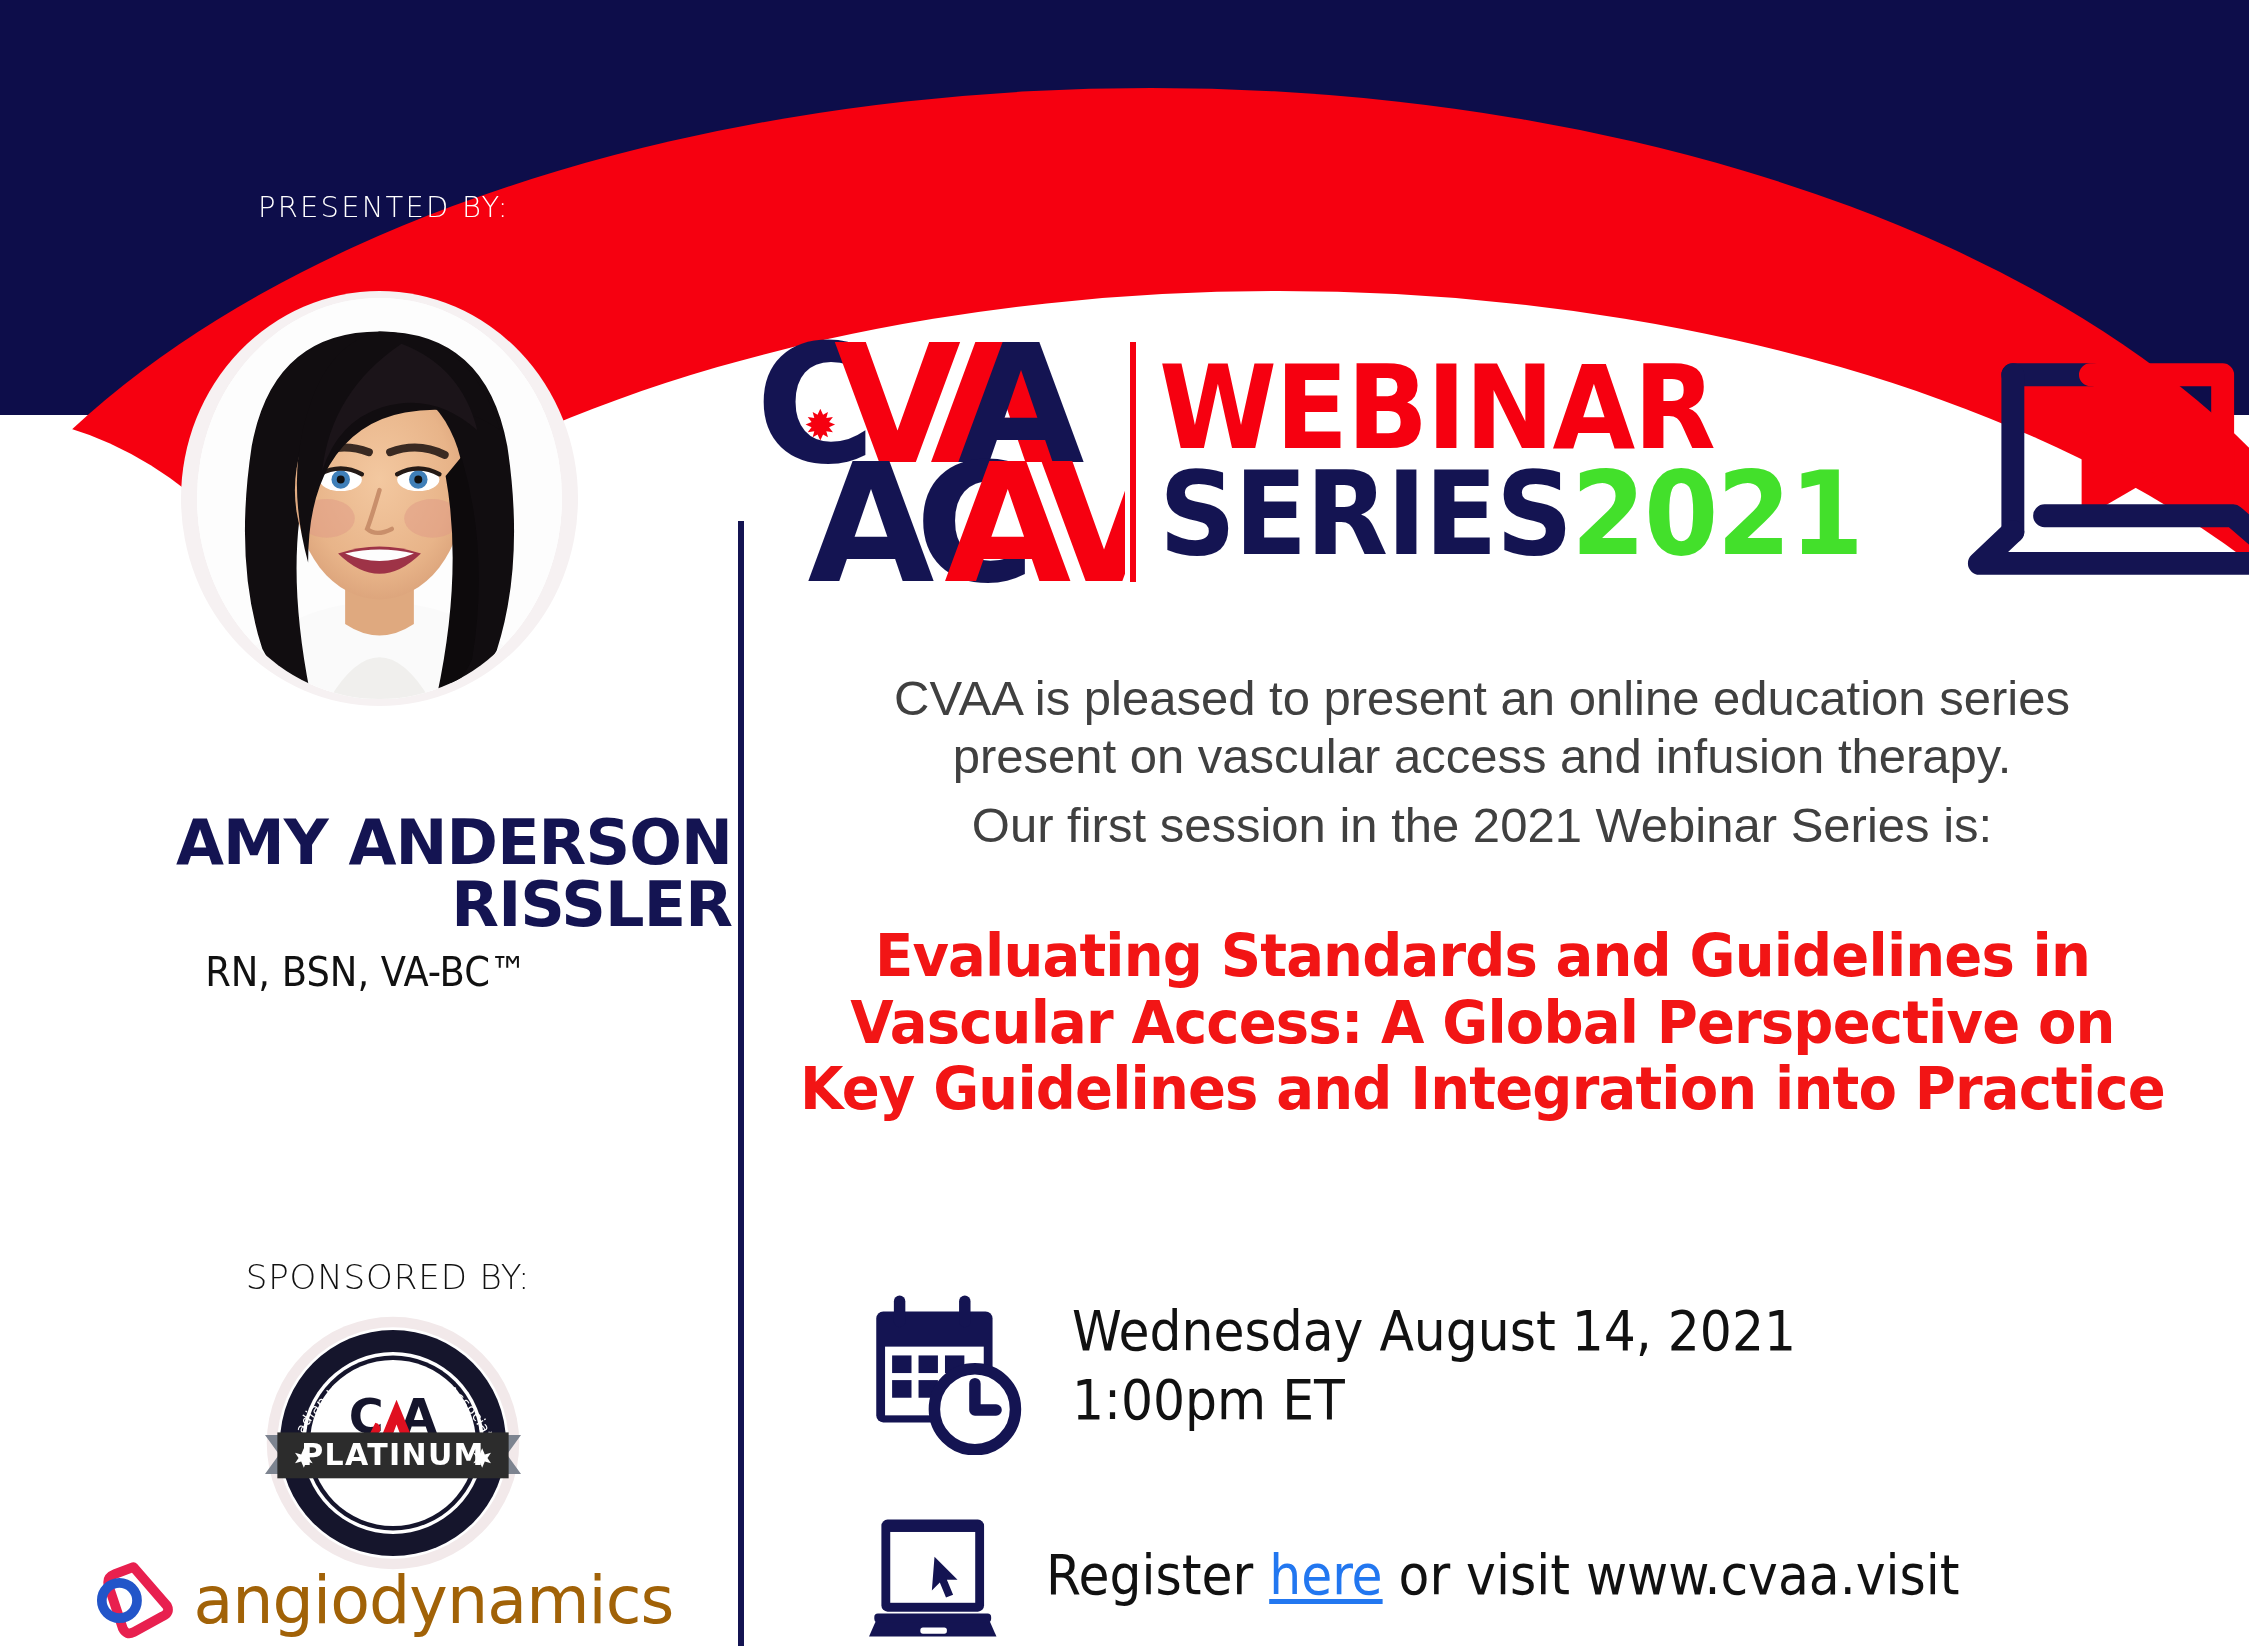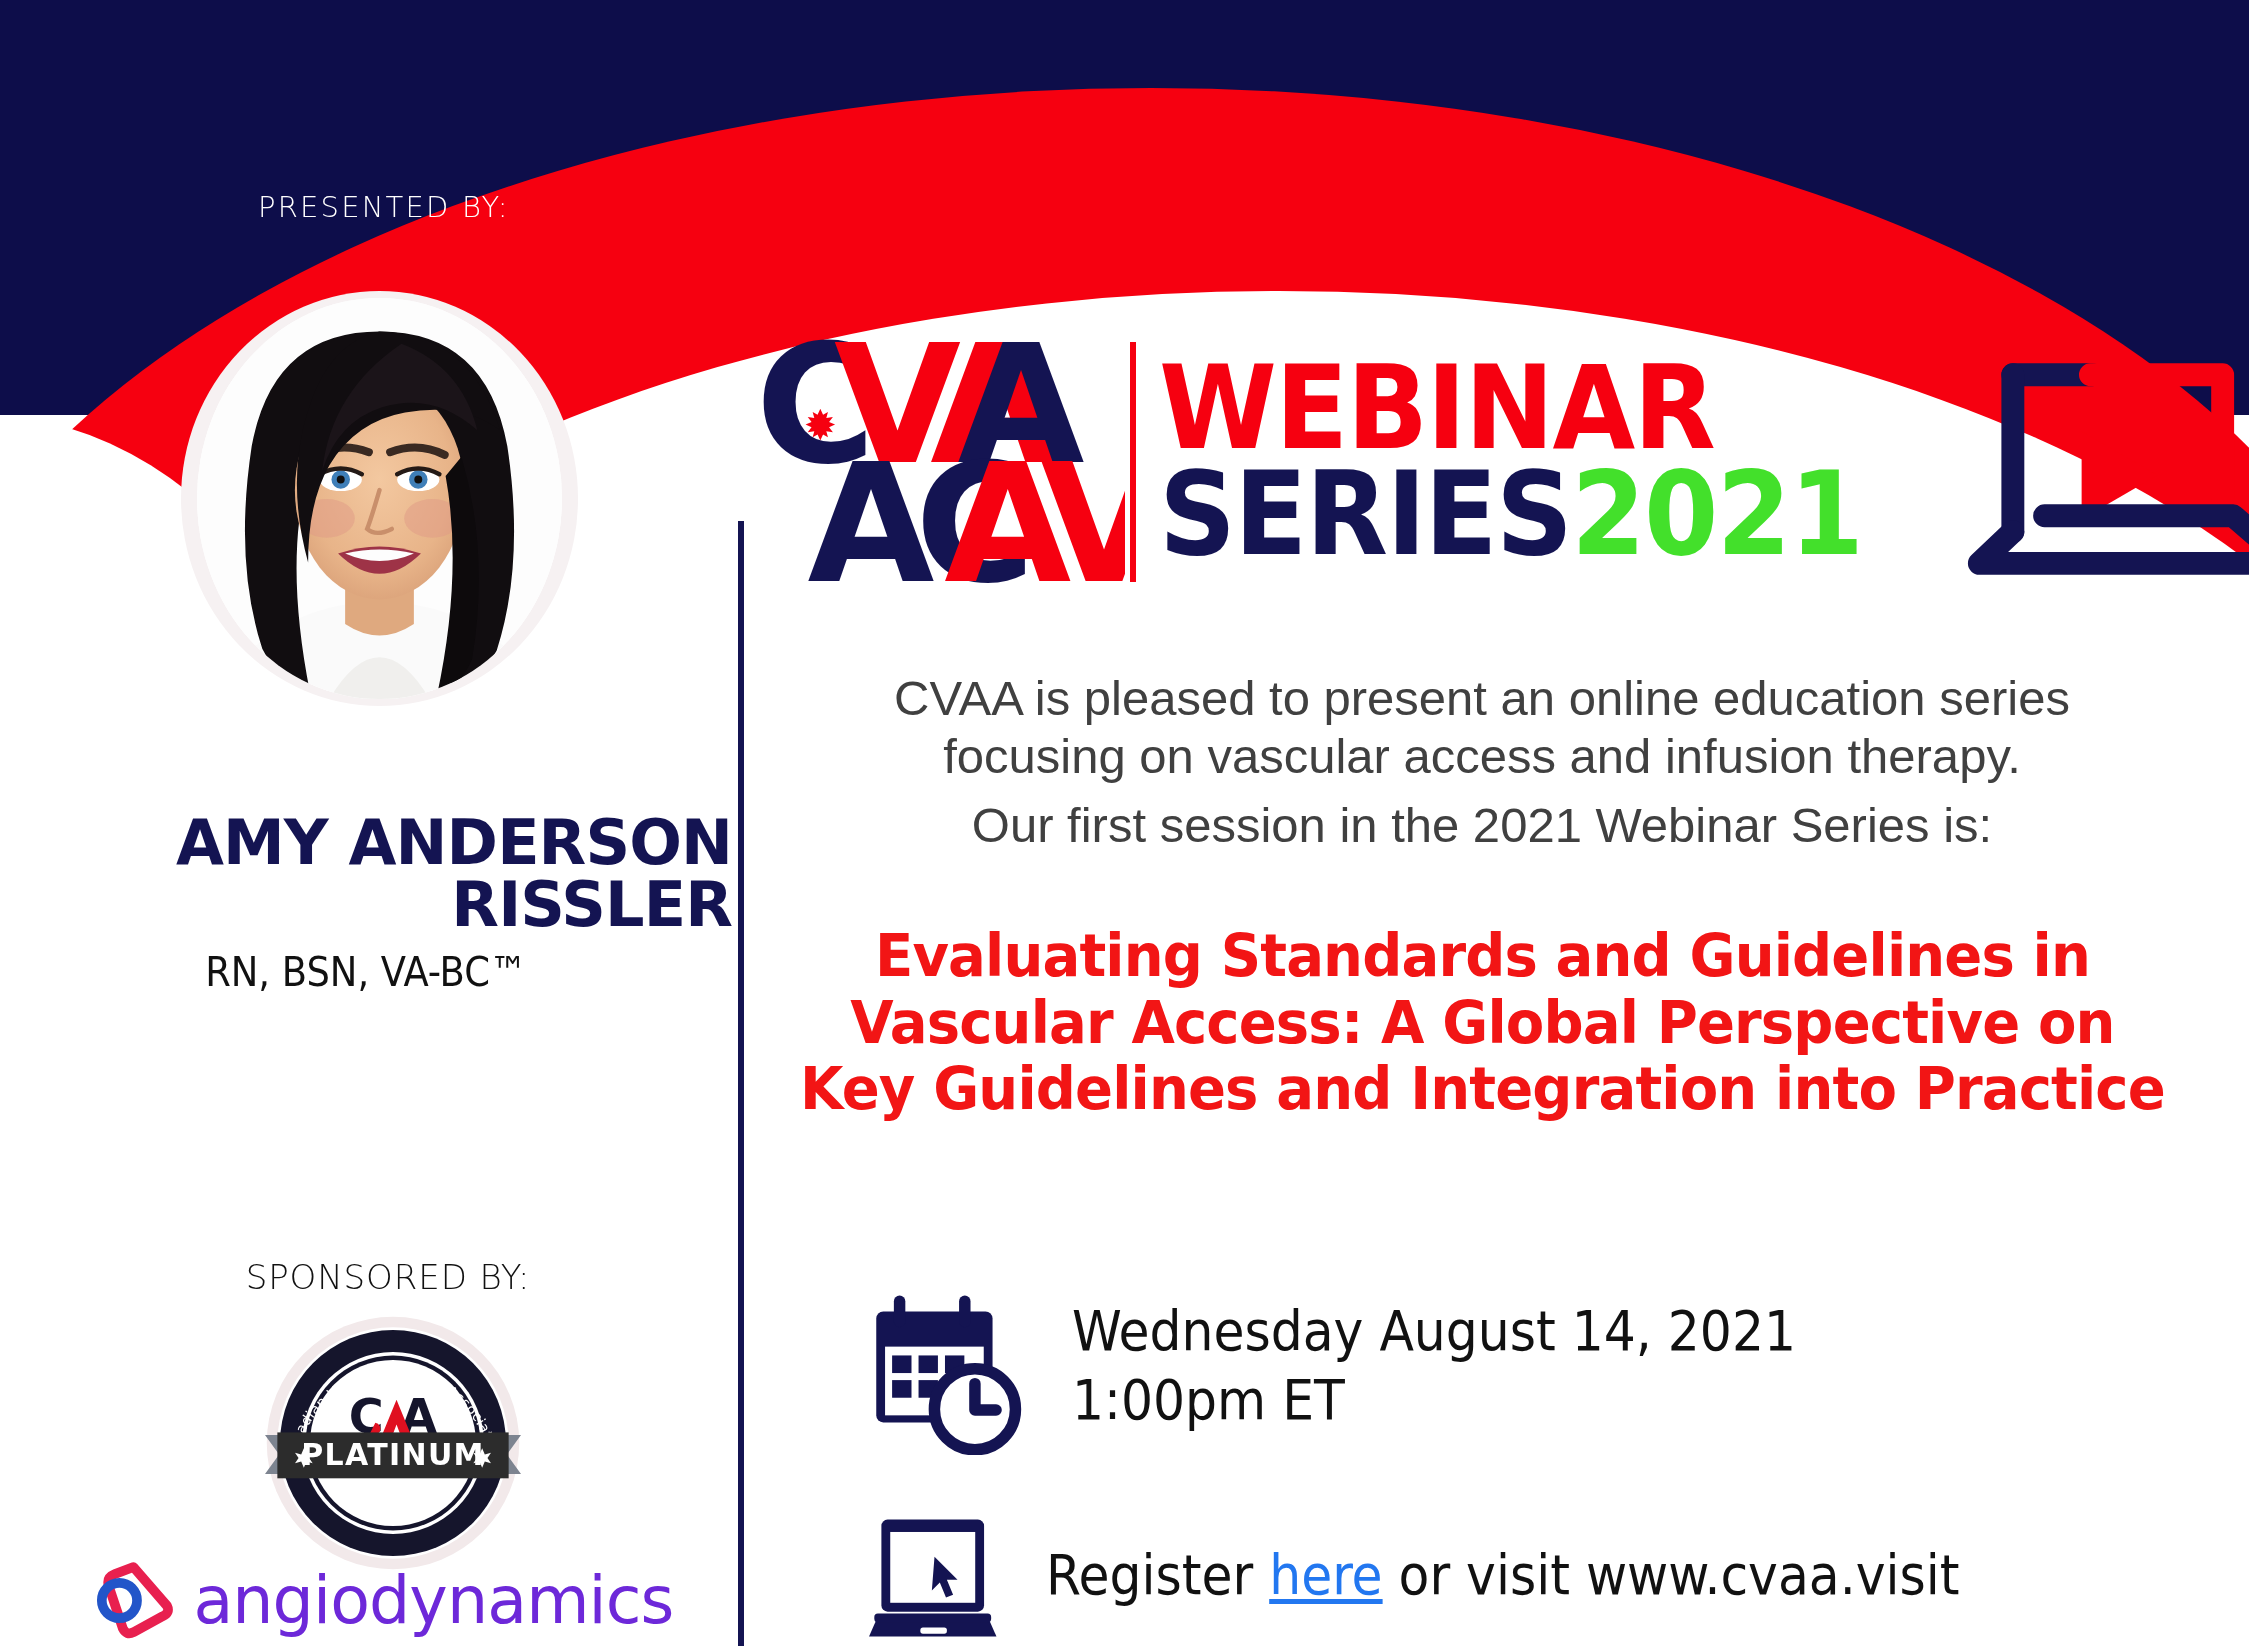--- a/index.html
+++ b/index.html
@@ -90,21 +90,21 @@
   }
   .badge svg{display:block;}
 
   
   .angio{
     position:absolute;left:93px;top:1560px;
     display:flex;align-items:center;gap:19.4px;z-index:20;
   }
   .angio .mark{width:81px;height:81px;}
   .angio .wordmark{
-    color:#6d28d9;font-size:65px;font-weight:400;letter-spacing:-0.9px;
+    color:#a16207;font-size:65px;font-weight:400;letter-spacing:-0.9px;
     font-family:"DejaVu Sans", sans-serif;line-height:1;
   }
 
   
   .divider{
     position:absolute;left:738px;top:521px;width:6.2px;height:1126px;
     background:#141452;z-index:20;
   }
 
   
@@ -343,21 +343,21 @@
         <path d="M62 36 v178" stroke="#141452" stroke-width="26" stroke-linecap="round" fill="none"></path>
         <path d="M150 36 h150 v140" stroke="#f60010" stroke-width="26" stroke-linecap="round" stroke-linejoin="round" fill="none"></path>
         <path d="M140 100 l86 50 l-86 50 Z" fill="#f60010"></path>
         <path d="M98 196 h214 l62 54 H24 L62 214" stroke="#141452" stroke-width="26" stroke-linecap="round" stroke-linejoin="round" fill="none"></path>
       </svg>
     </span>
   </div>
 
   <div class="intro">
     <span>CVAA is pleased to present an online education series</span><br>
-    <span>focusing on vascular access and infusion therapy.</span>
+    <span>present on vascular access and infusion therapy.</span>
     <span class="p2">Our first session in the 2021 Webinar Series is:</span>
   </div>
 
   <div class="talk-title">Evaluating Standards and Guidelines in Vascular Access: A Global Perspective on Key Guidelines and Integration into Practice</div>
 
   <div class="when-row">
     <span class="cal-icon">
       <svg width="159" height="163" viewBox="0 0 180 185">
         <rect x="8" y="22" width="132" height="126" rx="8" fill="#141452"></rect>
         <rect x="18" y="62" width="112" height="78" fill="#ffffff"></rect>

